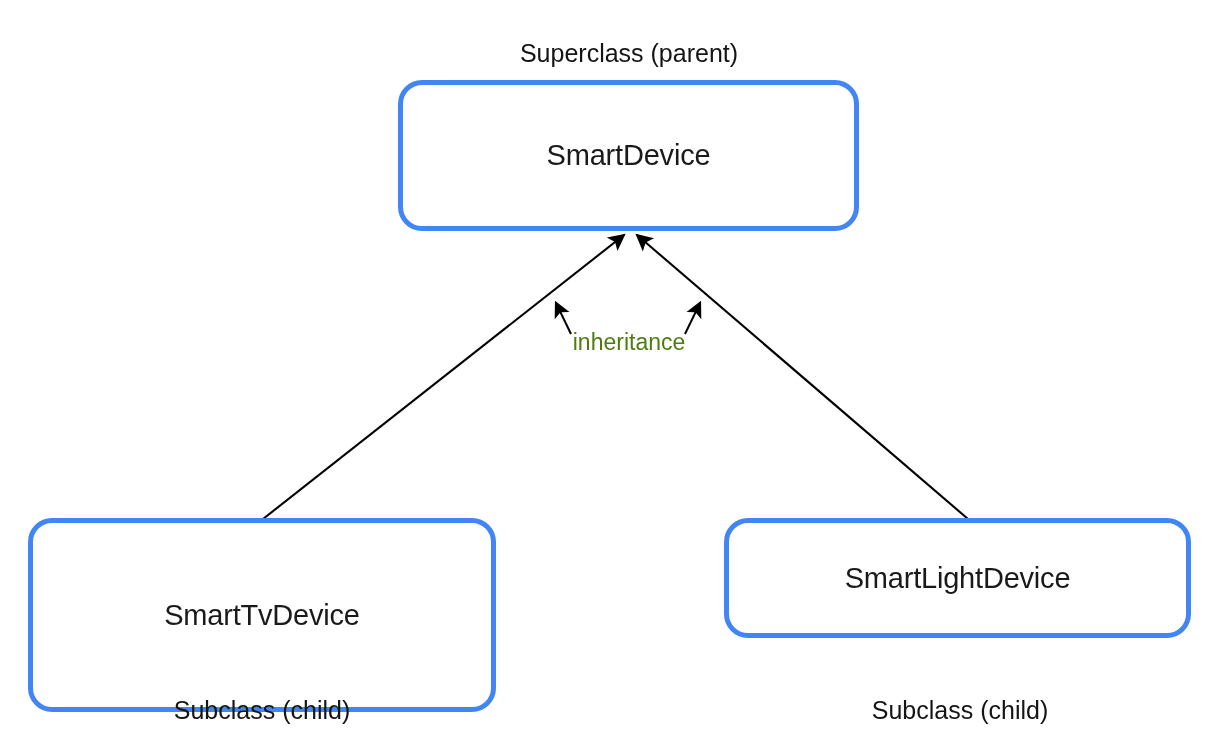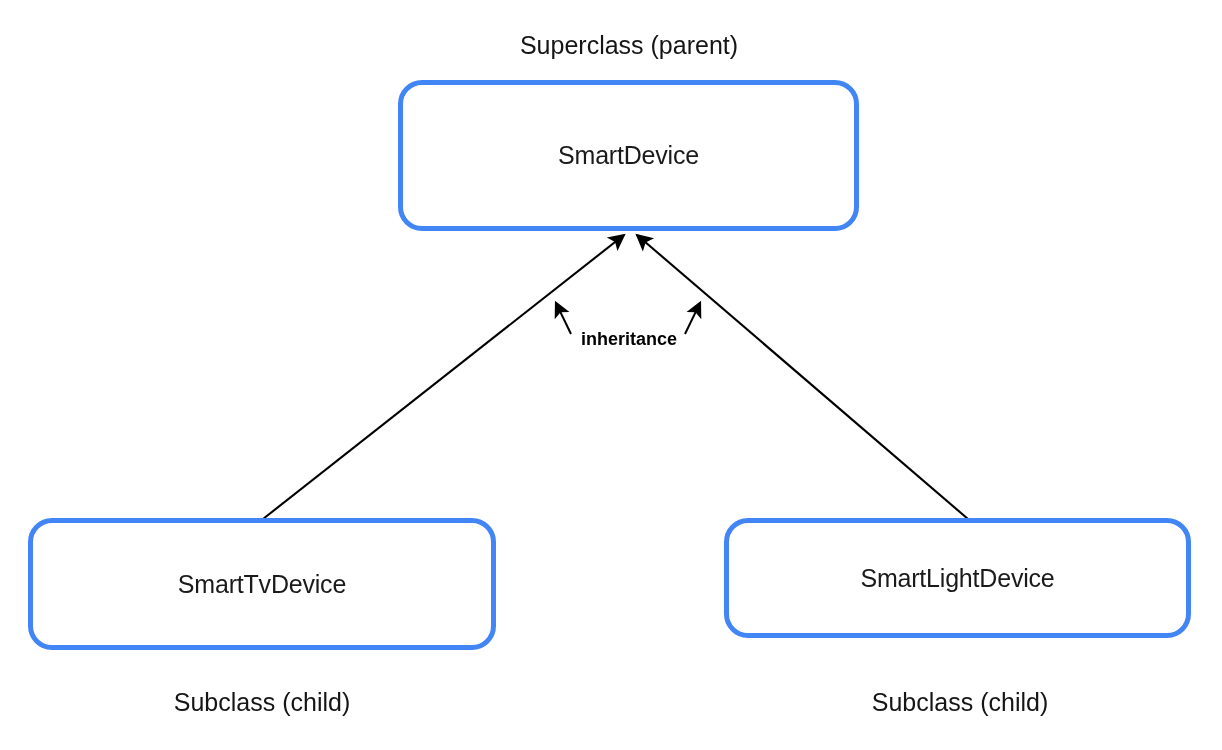--- a/index.html
+++ b/index.html
@@ -30,78 +30,78 @@
     position: absolute;
     box-sizing: border-box;
     background: #ffffff;
     border: 5px solid #4285F4;
     border-radius: 24px;
     display: flex;
     align-items: center;
     justify-content: center;
   }
   .class-box .class-name {
-    font-size: 25px;
+    font-size: 29px;
     font-weight: 500;
     letter-spacing: -0.2px;
     color: #1a1a1a;
     white-space: nowrap;
   }
 
   #box-superclass {
     left: 398px;
     top: 80px;
     width: 461px;
     height: 151px;
   }
   #box-subclass-tv {
     left: 28px;
     top: 518px;
     width: 468px;
-    height: 132px;
+    height: 194px;
   }
   #box-subclass-light {
     left: 724px;
     top: 518px;
     width: 467px;
     height: 120px;
   }
 
   
   .caption {
     position: absolute;
     font-size: 25px;
     color: #151515;
     white-space: nowrap;
     text-align: center;
     transform: translateX(-50%);
+    margin-top: 8px;
   }
   #caption-superclass {
     left: 629px;
     top: 31px;
   }
   #caption-subclass-tv {
     left: 262px;
     top: 688px;
   }
   #caption-subclass-light {
     left: 960px;
     top: 688px;
   }
 
   
   #label-inheritance {
     position: absolute;
     left: 629px;
     top: 329px;
     transform: translateX(-50%);
-    font-size: 18px;
-    color: #000000;
+    font-size: 23px;
+    color: #4d7c0f;
     white-space: nowrap;
-    font-weight: bold;
   }
 
   svg.edges {
     position: absolute;
     left: 0;
     top: 0;
     width: 1222px;
     height: 750px;
     pointer-events: none;
     overflow: visible;

